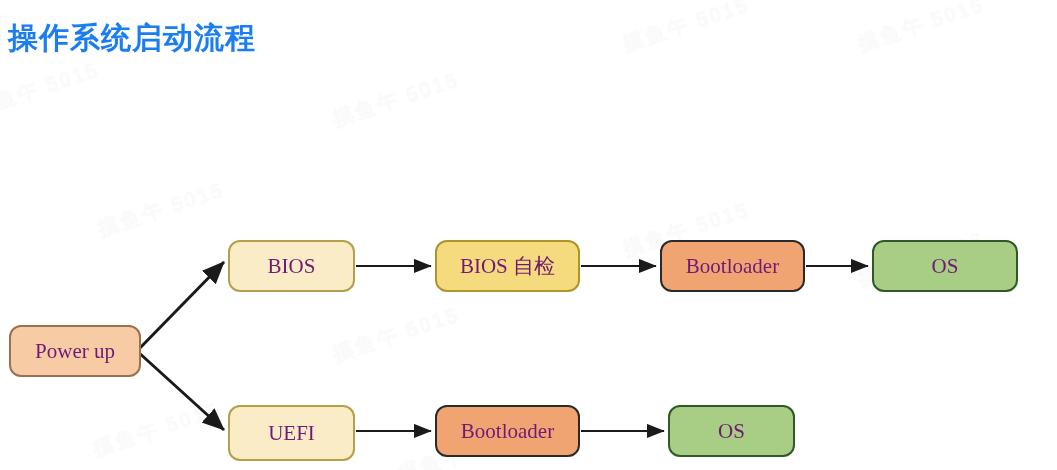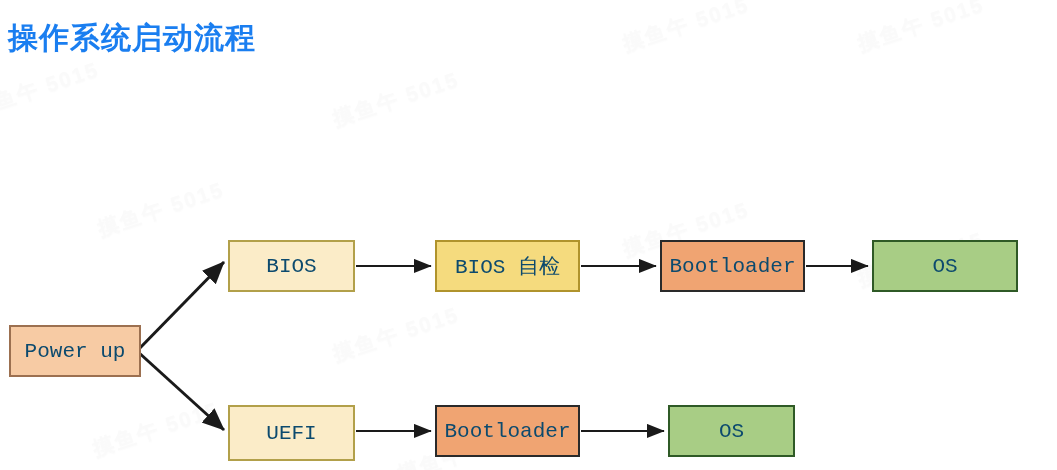--- a/index.html
+++ b/index.html
@@ -66,26 +66,27 @@
   }
 
   
   .node {
     position: absolute;
     box-sizing: border-box;
     display: flex;
     align-items: center;
     justify-content: center;
     font-size: 21px;
-    color: #0c4a6e;
+    color: #701a75;
     border-style: solid;
     border-width: 2px;
     z-index: 4;
-    font-family: Liberation Mono, monospace;
+    font-family: Liberation Serif, serif;
     white-space: nowrap;
+    border-radius: 12px;
   }
 
   
   #credit {
     position: absolute;
     right: 18px;
     bottom: 14px;
     font-size: 15px;
     color: #cfcfcf;
     letter-spacing: 1px;

